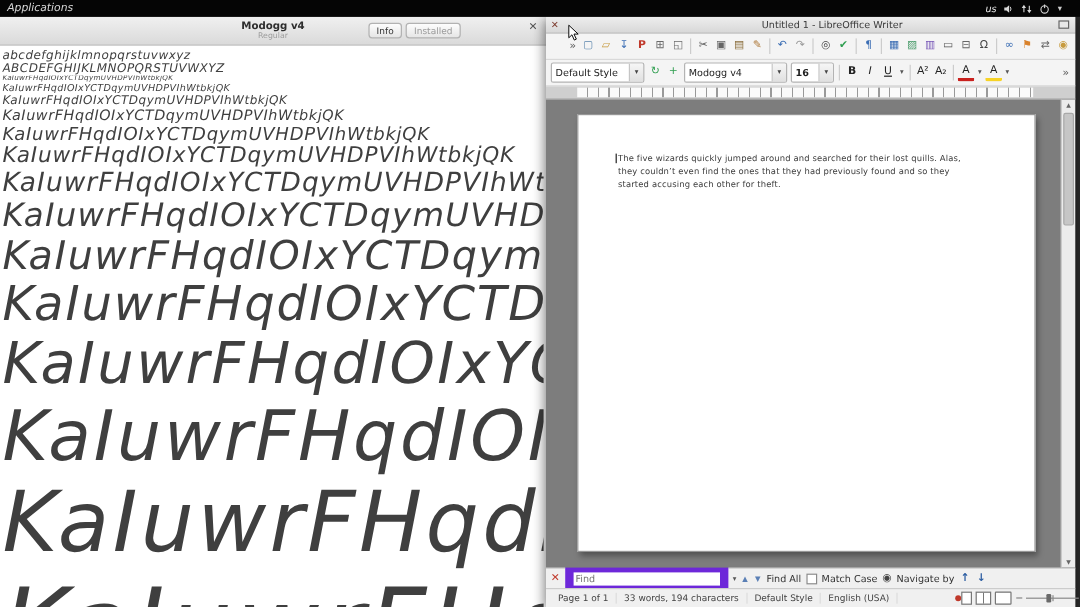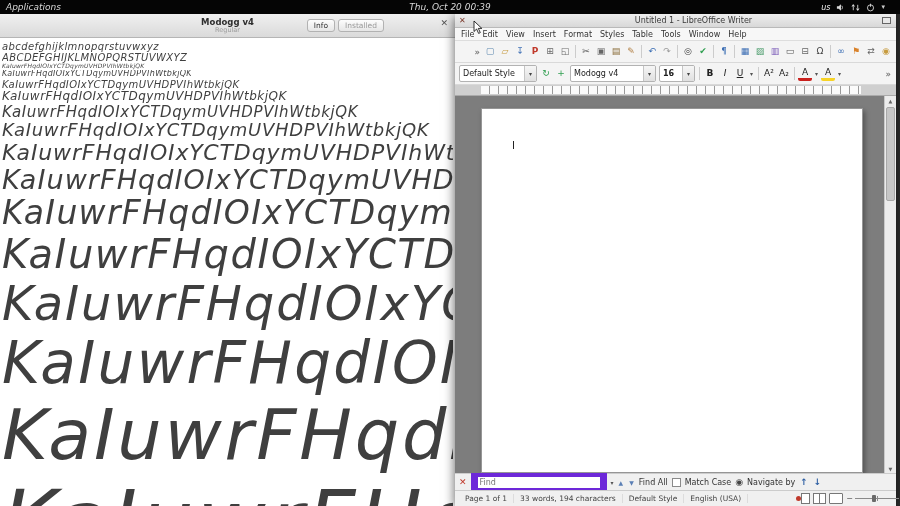--- a/index.html
+++ b/index.html
@@ -97,21 +97,20 @@
   
   .cursor{position:absolute;left:473px;top:20px;z-index:60;pointer-events:none;}
 </style>
 </head>
 <body>
 
 <div class="screen">
 
   <div class="topbar">
     <div class="tb-apps">Applications</div>
-    <div class="tb-clock">Thu, Oct 20  00:39</div>
     <div class="tb-right">
       <span class="tb-kbd">us</span>
       <svg width="9" height="9" viewBox="0 0 10 10">
         <polygon points="1,3.5 3,3.5 5.5,1.5 5.5,8.5 3,6.5 1,6.5" fill="#d8d8d8"></polygon>
         <path d="M6.5,3 Q8,5 6.5,7" stroke="#d8d8d8" stroke-width="0.9" fill="none"></path>
       </svg>
       <svg width="9" height="9" viewBox="0 0 10 10">
         <polygon points="2.5,1 4.5,4 0.5,4" fill="#d8d8d8"></polygon>
         <polygon points="7.5,9 9.5,6 5.5,6" fill="#d8d8d8"></polygon>
         <rect x="2" y="4" width="1" height="4" fill="#d8d8d8"></rect>
@@ -174,42 +173,20 @@
   </div>
 
   <div class="writer">
 
     <div class="w-titlebar">
       <span class="w-close">✕</span>
       <span class="w-title">Untitled 1 - LibreOffice Writer</span>
       <span class="w-restore"></span>
     </div>
 
-    <div class="w-menubar">
-
-        <span class="menu-item">File</span>
-
-        <span class="menu-item">Edit</span>
-
-        <span class="menu-item">View</span>
-
-        <span class="menu-item">Insert</span>
-
-        <span class="menu-item">Format</span>
-
-        <span class="menu-item">Styles</span>
-
-        <span class="menu-item">Table</span>
-
-        <span class="menu-item">Tools</span>
-
-        <span class="menu-item">Window</span>
-
-        <span class="menu-item">Help</span>
-      </div>
 
     <div class="w-toolbar">
 
       <span class="tb-overflow">»</span>
 
         <span class="tb-icon" style="color: rgb(91, 134, 173);">▢</span>
 
         <span class="tb-icon" style="color: rgb(199, 155, 63);">▱</span>
 
         <span class="tb-icon" style="color: rgb(60, 110, 180);">↧</span>
@@ -316,20 +293,28 @@
       <span class="tb-overflow">»</span>
     </div>
 
     <div class="w-ruler">
       <div class="ruler-active"></div>
     </div>
 
     <div class="w-docarea">
       <div class="page">
         <span class="caret"></span>
+        <div class="doc-text">
+
+            <div>The five wizards quickly jumped around and searched for their lost quills. Alas,</div>
+
+            <div>they couldn’t even find the ones that they had previously found and so they</div>
+
+            <div>started accusing each other for theft.</div>
+          </div>
       </div>
       <div class="v-scroll">
         <div class="v-arrow">▲</div>
         <div class="v-thumb"></div>
         <div class="v-arrow bottom">▼</div>
       </div>
     </div>
 
     <div class="w-findbar">
       <span class="find-close">✕</span>

